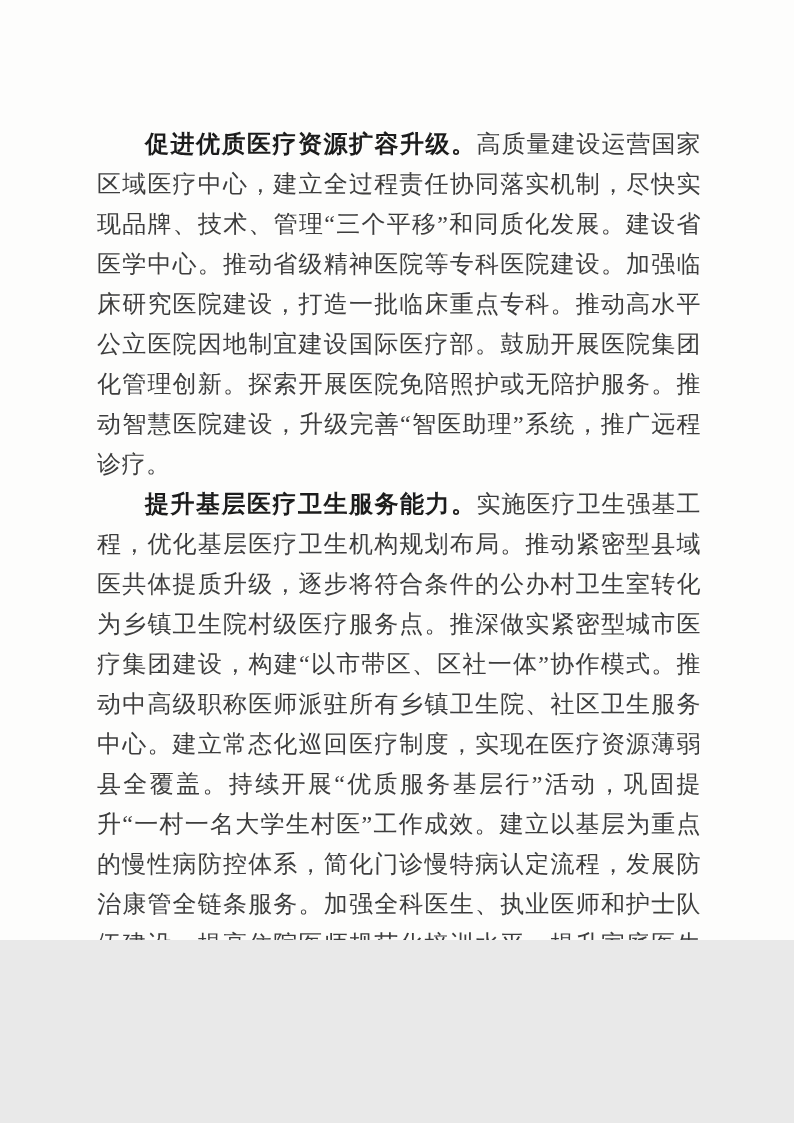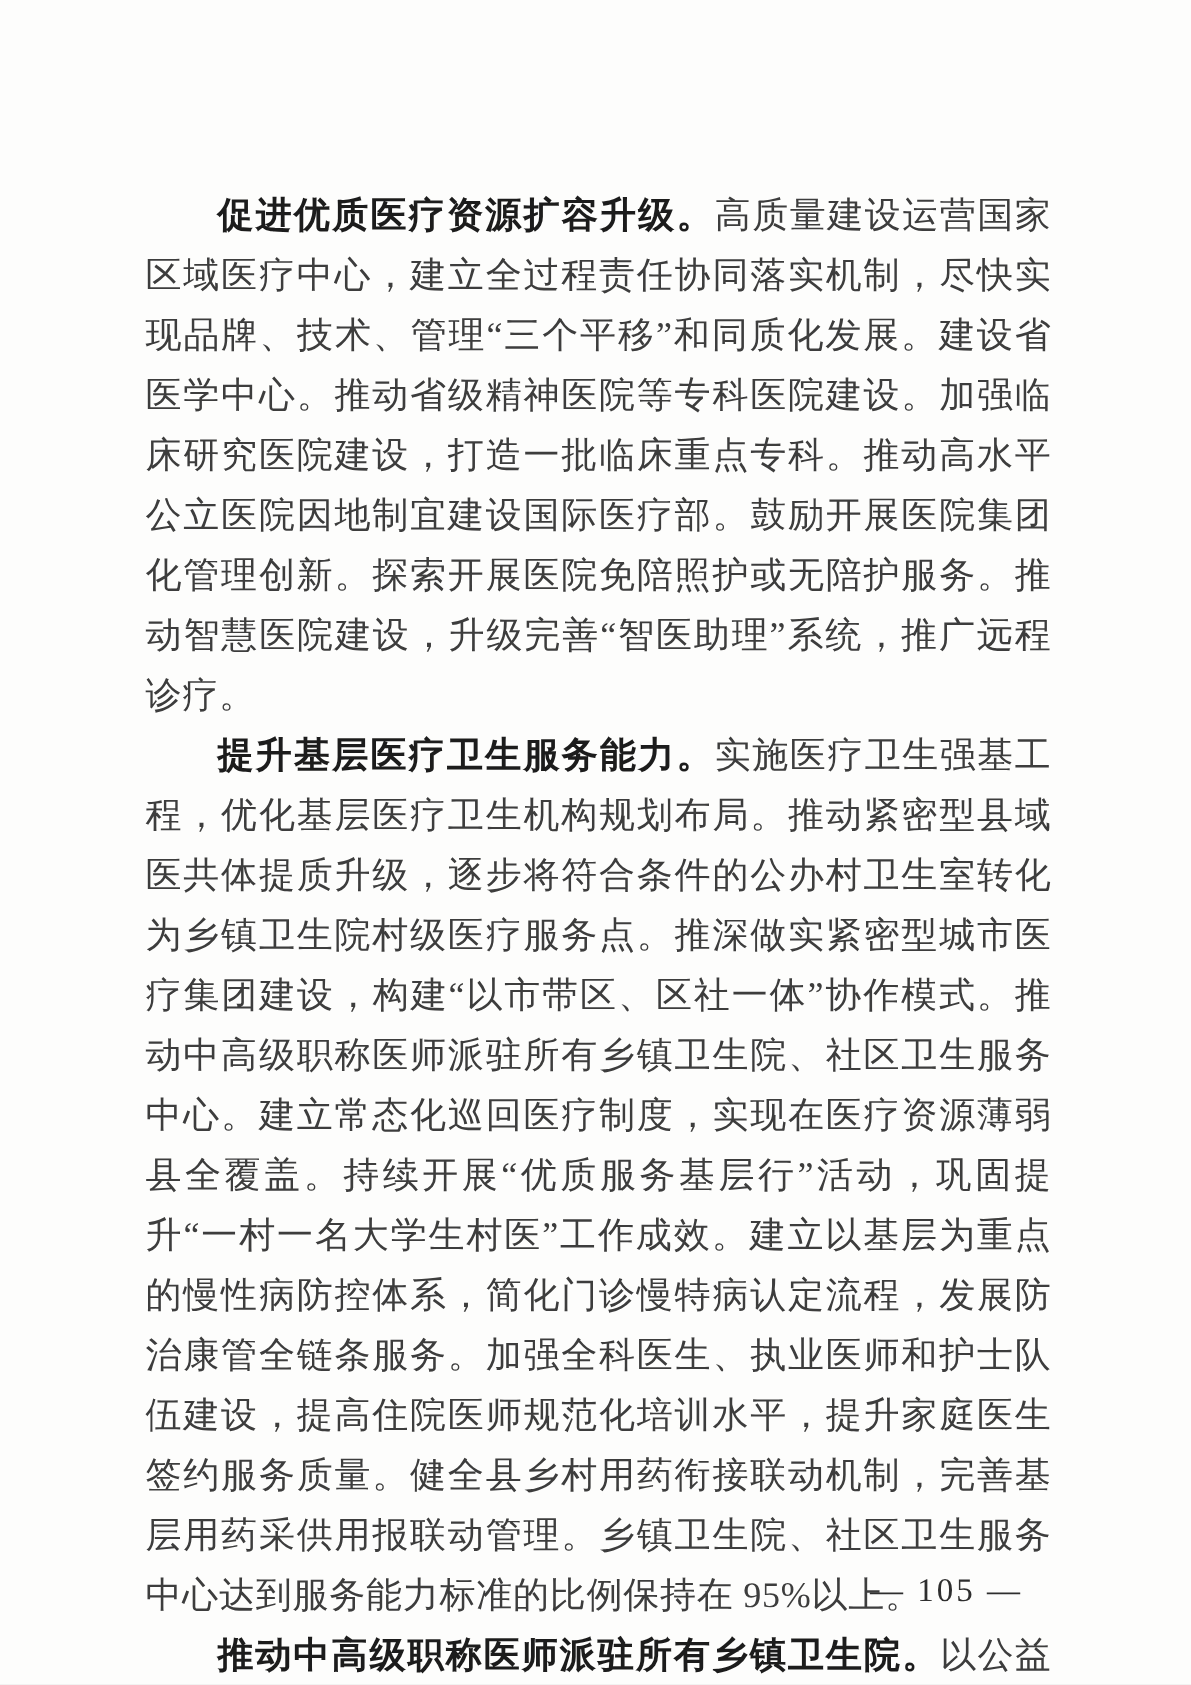--- a/index.html
+++ b/index.html
@@ -3,21 +3,21 @@
 <meta charset="utf-8">
 <style>
   html, body {
     margin: 0;
     padding: 0;
     background: #e9e9e9;
   }
   .page {
     position: relative;
     width: 794px;
-    height: 1123px;
+    height: 940px;
     margin: 0 auto;
     background: #fdfdfc;
     overflow: hidden;
     font-family: "Liberation Serif", "DejaVu Serif", serif;
   }
   .content {
     position: absolute;
     left: 97px;
     top: 124px;
     width: 604px;

